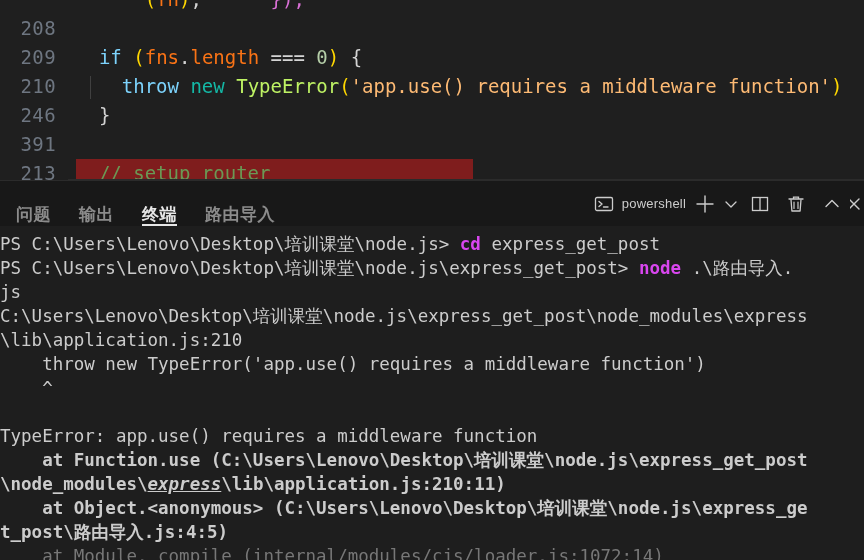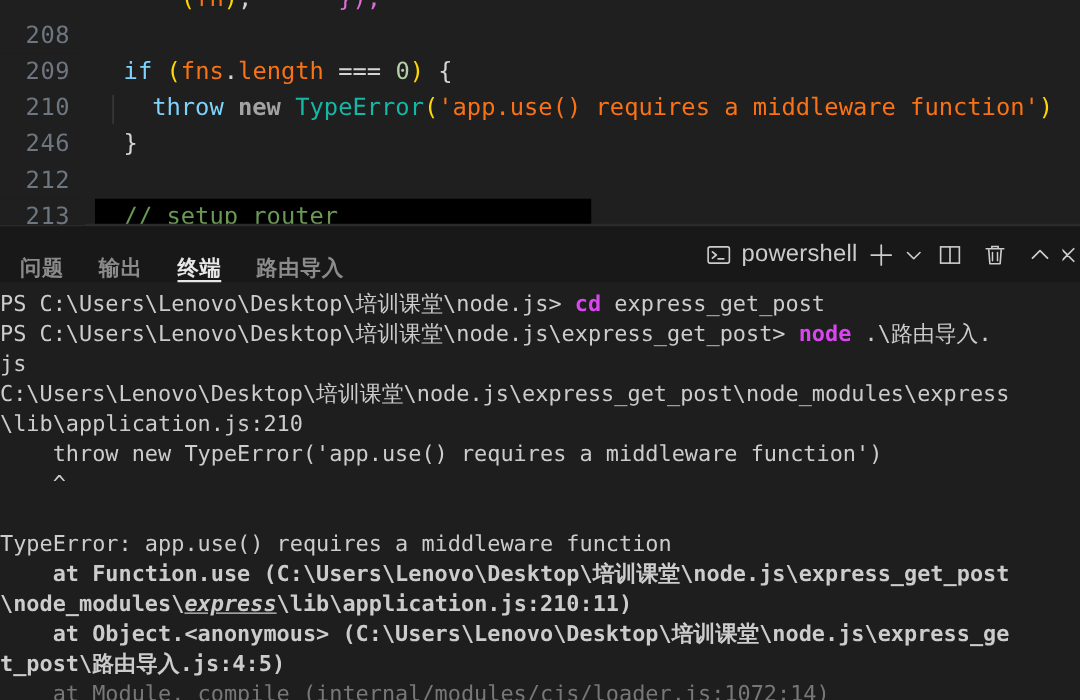--- a/index.html
+++ b/index.html
@@ -42,35 +42,35 @@
     letter-spacing: .4px;
     position: relative;
     z-index: 2;
   }
   .code-body {
     flex: 1 1 auto;
     position: relative;
     padding-left: 8px;
     color: #d4d4d4;
   }
-  .sel-line .code-text { background: #000000; }
+  .sel-line .code-text { background: #7f1d1d; }
   .indent-guide {
     position: absolute;
     left: 22px; top: 4px; bottom: 2px;
     width: 1px;
     background: #404040;
   }
   .code-text { display: inline-block; }
 
   .tk-key      { color: #7dd3fc; }
-  .tk-ctrl     { color: #a3a3a3; font-weight: bold; }
-  .tk-type     { color: #14b8a6; }
+  .tk-ctrl     { color: #14b8a6; }
+  .tk-type     { color: #bef264; }
   .tk-var      { color: #f97316; }
   .tk-num      { color: #b5cea8; }
-  .tk-str      { color: #f97316; }
+  .tk-str      { color: #fdba74; }
   .tk-punc     { color: #d4d4d4; }
   .tk-brkt-y   { color: #ffd700; }
   .tk-brkt-p   { color: #da70d6; }
   .tk-com      { color: #6a9955; }
   .tk-plain    { color: #d4d4d4; }
 
   .editor-bottom-rule {
     position: absolute;
     left: 0; right: 0; bottom: 0;
     height: 1px;
@@ -118,21 +118,21 @@
     height: 32px;
     cursor: pointer;
   }
   .tb-icon { width: 30px; }
   .term-chip {
     display: flex; align-items: center; gap: 7px;
     padding: 0 4px 0 2px;
   }
   .term-label {
     font-family: "Liberation Sans", "DejaVu Sans", sans-serif;
-    font-size: 19px;
+    font-size: 13px;
     color: #cccccc;
     letter-spacing: .2px;
   }
   svg { display: block; }
 
   
   .terminal {
     flex: 1 1 auto;
     background: #1e1e1e;
     padding: 6px 0 0 0;
@@ -159,21 +159,21 @@
 
 <div id="app">
 
   <div class="editor">
     <div class="code-rows" id="code-rows">
         <div class="code-row"><div class="gutter"></div><div class="code-body"><span class="code-text"><span class="tk-plain">      </span><span class="tk-brkt-y">(</span><span class="tk-var">fn</span><span class="tk-brkt-y">)</span><span class="tk-punc">;</span><span class="tk-plain">      </span><span class="tk-brkt-p">});</span></span></div></div>
         <div class="code-row"><div class="gutter">208</div><div class="code-body"><span class="code-text"></span></div></div>
         <div class="code-row"><div class="gutter">209</div><div class="code-body"><span class="code-text"><span class="tk-plain">  </span><span class="tk-key">if</span><span class="tk-plain"> </span><span class="tk-brkt-y">(</span><span class="tk-var">fns</span><span class="tk-punc">.</span><span class="tk-var">length</span><span class="tk-punc"> === </span><span class="tk-num">0</span><span class="tk-brkt-y">)</span><span class="tk-punc"> {</span></span></div></div>
         <div class="code-row"><div class="gutter">210</div><div class="code-body"><span class="indent-guide"></span><span class="code-text"><span class="tk-plain">    </span><span class="tk-key">throw</span><span class="tk-plain"> </span><span class="tk-ctrl">new</span><span class="tk-plain"> </span><span class="tk-type">TypeError</span><span class="tk-brkt-y">(</span><span class="tk-str">'app.use() requires a middleware function'</span><span class="tk-brkt-y">)</span></span></div></div>
         <div class="code-row"><div class="gutter">246</div><div class="code-body"><span class="code-text"><span class="tk-punc">  }</span></span></div></div>
-        <div class="code-row"><div class="gutter">212</div><div class="code-body"><span class="code-text"></span></div></div>
+        <div class="code-row"><div class="gutter">391</div><div class="code-body"><span class="code-text"></span></div></div>
         <div class="code-row sel-line"><div class="gutter">213</div><div class="code-body"><span class="code-text" style="min-width: 397px;"><span class="tk-com">  // setup router</span></span></div></div>
       </div>
     <div class="editor-bottom-rule"></div>
   </div>
 
   <div class="panel-tabs">
     <div class="tabs-left" id="panel-tabs-left">
         <div class="ptab">
           <span>问题</span>
         </div>

